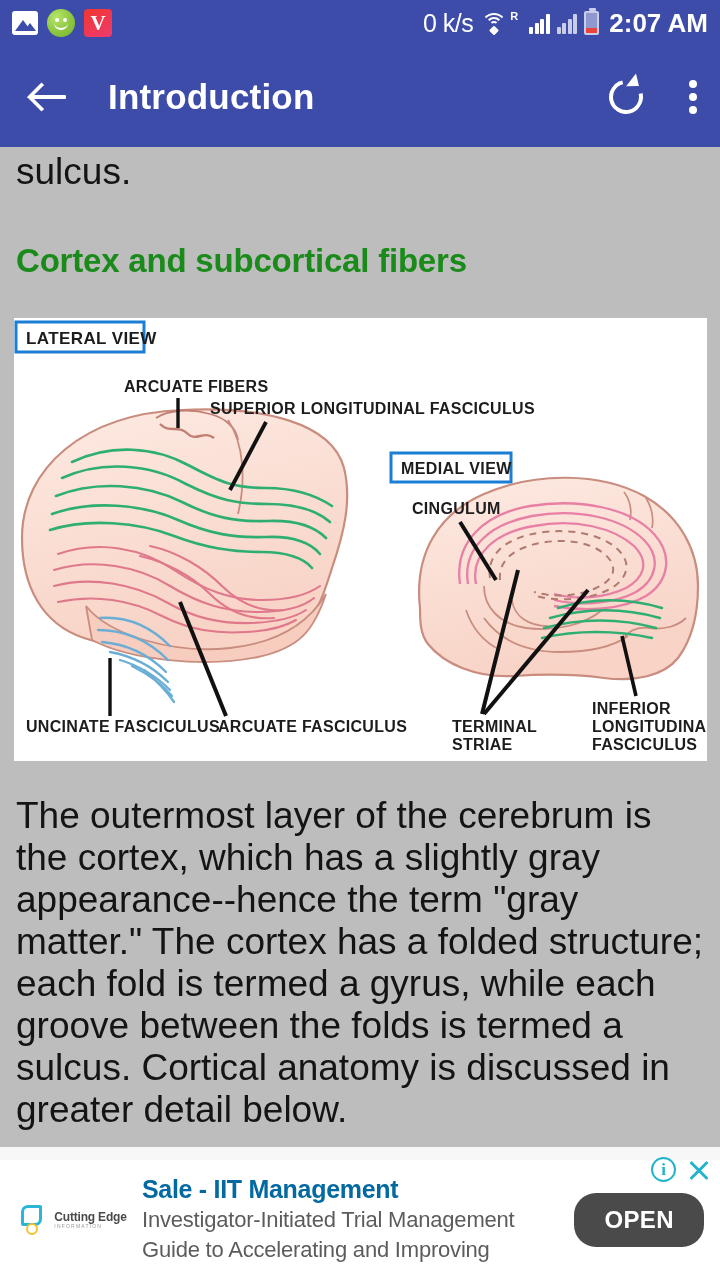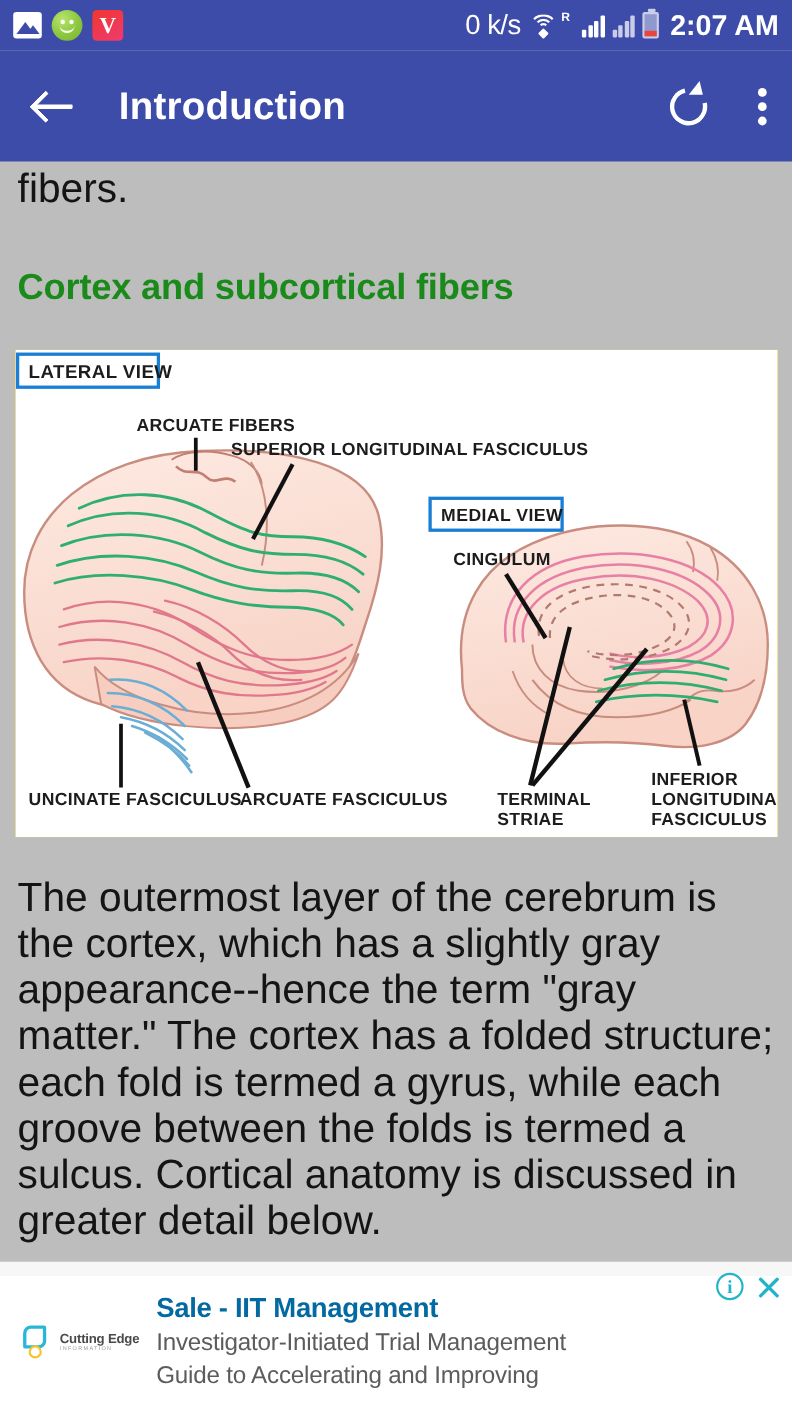--- a/index.html
+++ b/index.html
@@ -133,21 +133,21 @@
     font-size:37px;color:#141414;padding:4px 16px 0 16px;line-height:1.16;
     font-stretch:condensed;
   }
   .section-heading{
     color:#1a8a1a;font-size:33px;font-weight:bold;
     padding:48px 16px 0 16px;letter-spacing:-0.2px;
   }
 
   
   .figure{
-    margin:38px 13px 0 14px;background:#fde047;height:443px;position:relative;overflow:hidden;
+    margin:38px 13px 0 14px;background:#14b8a6;height:443px;position:relative;overflow:hidden;
   }
   .figure svg{ display:block;width:100%;height:100%; }
 
   .para-bottom{
     font-size:37px;color:#141414;padding:34px 16px 0 16px;line-height:1.135;
   }
 
   
   .ad-wrap{
     position:absolute;left:0;right:0;bottom:0;height:133px;background:#f7f7f7;
@@ -246,21 +246,21 @@
     <div class="ic-dots">
       <i></i>
         <i></i>
         <i></i>
     </div>
   </div>
 </div>
 
 <div class="content">
 
-  <div class="para-top">fibers.</div>
+  <div class="para-top">sulcus.</div>
 
   <div class="section-heading">Cortex and subcortical fibers</div>
 
   <div class="figure">
     <svg viewBox="0 0 693 443" preserveAspectRatio="xMidYMid meet">
       <defs>
         <linearGradient id="brainfill" x1="0" y1="0" x2="0.3" y2="1">
           <stop offset="0%" stop-color="#fdeae2"></stop>
           <stop offset="100%" stop-color="#f8d3c6"></stop>
         </linearGradient>
@@ -392,19 +392,20 @@
         <span class="t2">INFORMATION</span>
       </div>
     </div>
 
     <div class="ad-body">
       <div class="ad-title">Sale - IIT Management</div>
       <div class="ad-line">Investigator-Initiated Trial Management</div>
       <div class="ad-line">Guide to Accelerating and Improving</div>
     </div>
 
+    <div class="ad-cta">OPEN</div>
 
     <div class="ad-icons">
       <div class="ic-info">i</div>
       <div class="ic-close"></div>
     </div>
   </div>
 </div>
 
 </body></html>

